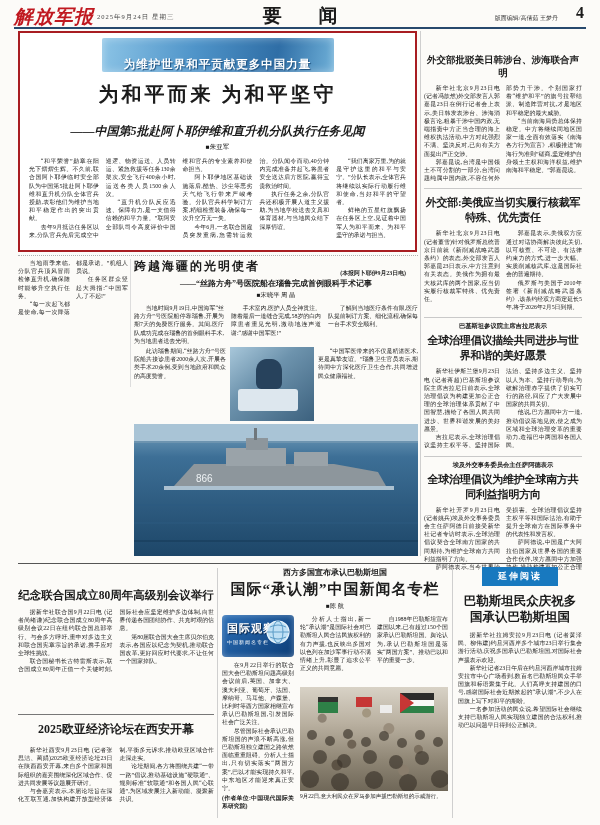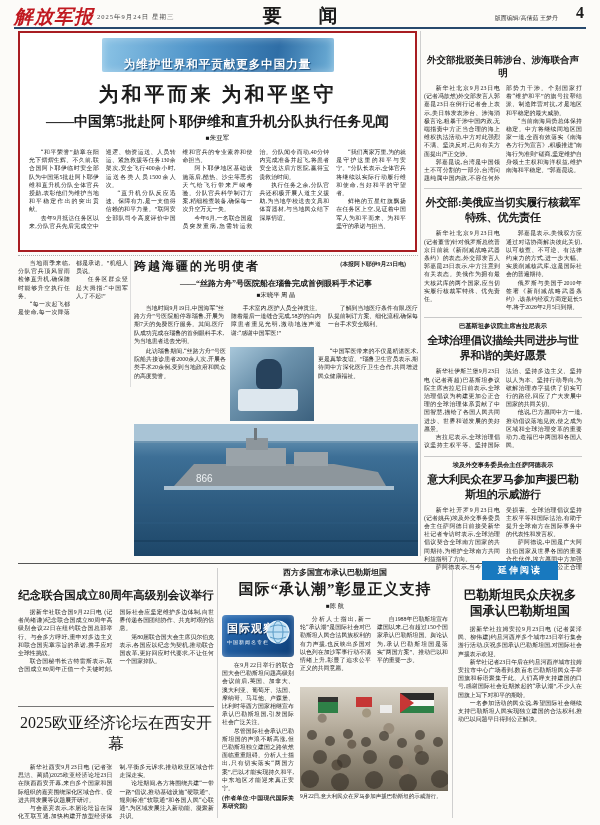--- a/index.html
+++ b/index.html
@@ -19,21 +19,21 @@
   .small p{margin:0;text-indent:2em;}
   .dateline{font-weight:bold;text-align:right;text-indent:0 !important;}
   
   .redbox{position:absolute;left:18px;top:31px;width:399px;height:221px;border:2.5px solid #a81d22;
           background:#fff;box-sizing:border-box;padding:5px 9px 4px 9px;}
   .banner{width:232px;height:34px;margin:0 auto;background:linear-gradient(100deg,#8cc4e6 0%,#4f94c9 40%,#2f6ea6 75%,#6fb0d8 100%);
           text-align:center;color:#fff;border-radius:2px;box-shadow:inset 0 0 8px rgba(255,255,255,.4);}
   .banner .t1{font-size:11.5px;font-weight:bold;padding-top:19px;text-shadow:1px 1px 1px #1c4f7d;letter-spacing:1px;}
   .banner .t2{font-size:7px;letter-spacing:3px;opacity:.95;font-family:Liberation Serif, serif;}
   .lead-headline{margin-top:9px;text-align:center;font-size:20px;font-weight:bold;letter-spacing:3px;}
-  .lead-subhead{margin-top:5px;text-align:center;font-size:14px;font-weight:bold;}
+  .lead-subhead{margin-top:15px;text-align:center;font-size:12px;font-weight:bold;font-style:italic;}
   .lead-byline{margin-top:3px;text-align:center;font-size:6.5px;}
   .lead-body{margin-top:5px;height:112px;column-count:5;column-gap:7px;overflow:hidden;}
   
   .rightcol{position:absolute;left:424px;top:31px;width:158px;height:524px;overflow:hidden;margin-top:17px;}
   .r-item{padding:4px 0 6px 0;}
   .r-item + .r-item{border-top:1px solid #c9c9c9;}
   .r-head-lg{font-size:9.5px;font-weight:bold;text-align:center;margin:2px 0 4px 0;}
   .r-head-md{font-size:11px;font-weight:bold;text-align:center;margin:2px 0 4px 0;letter-spacing:-.2px;}
   .r-kicker{font-size:6.3px;font-weight:bold;text-align:center;margin-bottom:2px;}
   .r-body{column-count:2;column-gap:6px;}
@@ -59,22 +59,22 @@
   .escort h3{margin:0;text-align:center;font-size:11.5px;line-height:14px;letter-spacing:2px;}
   .escort .body{margin-top:5px;}
   .escort .cap{margin-top:4px;}
   .escort .credit{text-align:right;font-weight:bold;margin-top:2px;font-size:5.9px;}
   
   .bottom-rule{position:absolute;left:18px;right:18px;top:563px;height:1px;background:#555;}
   .unblk{position:absolute;left:18px;top:570px;width:196px;}
   .un-head{font-size:11.5px;font-weight:bold;text-align:center;margin:18px 0 5px 0;}
   .un-body{column-count:2;column-gap:7px;height:120px;overflow:hidden;}
   .forum{position:absolute;left:18px;top:706px;width:196px;}
-  .forum-head{font-size:16px;font-weight:normal;text-align:center;border-top:1px solid #777;
-              border-bottom:0;padding:6px 0 4px 0;margin:0 0 4px 0;}
+  .forum-head{font-size:12px;font-weight:bold;text-align:center;border-top:1px solid #777;
+              border-bottom:0;padding:6px 0 4px 0;margin:8px 0 4px 0;}
   .forum-body{column-count:2;column-gap:7px;height:78px;overflow:hidden;}
   .dots{margin-top:4px;text-align:center;}
   .observe{position:absolute;left:222px;top:567px;width:226px;}
   .obs-kicker{font-size:8px;font-weight:bold;text-align:center;}
   .obs-head{font-size:15px;font-weight:bold;text-align:center;margin-top:2px;letter-spacing:1px;}
   .obs-byline{font-size:6.3px;text-align:center;margin:3px 0 4px 0;}
   .obs-flex{display:flex;gap:6px;}
   .obs-left{width:72px;}
   .badge-obs{width:72px;height:42px;background:linear-gradient(135deg,#2a6db5,#0d3e78);border-radius:4px;
              color:#fff;position:relative;margin-bottom:4px;box-shadow:inset 0 0 6px rgba(255,255,255,.35);}
@@ -89,21 +89,21 @@
        radial-gradient(circle at 35% 55%,#6e6354 0 4px,transparent 5px),
        radial-gradient(circle at 60% 40%,#998d7c 0 5px,transparent 6px),
        radial-gradient(circle at 80% 60%,#7a6f5f 0 4px,transparent 5px),
        radial-gradient(circle at 25% 75%,#5c5244 0 5px,transparent 6px),
        radial-gradient(circle at 70% 80%,#8a7e6d 0 5px,transparent 6px),
        radial-gradient(circle at 45% 25%,#a39781 0 4px,transparent 5px),
        linear-gradient(180deg,#d8d2c6 0%,#b9b0a0 35%,#8f8675 70%,#6f6758 100%);}
   .obs-caption{font-size:5.5px;line-height:7px;margin-top:2px;text-align:justify;}
   .attrib{font-weight:bold;text-indent:0 !important;margin-top:2px !important;}
   .extended{position:absolute;left:458px;top:561px;width:124px;}
-  .badge-ext{display:block;margin:0 auto;width:62px;background:#1879bf;color:#fff;font-size:9px;
+  .badge-ext{display:block;margin:6px auto;width:62px;background:#1879bf;color:#fff;font-size:9px;
              font-weight:bold;text-align:center;padding:3px 7px;letter-spacing:2px;}
   .ext-head{font-size:12.5px;font-weight:bold;text-align:center;line-height:16px;margin:7px 0 6px 0;}
   .ext-body{height:172px;overflow:hidden;}
 </style>
 </head>
 <body>
 
 <div class="page">
 
   <div class="masthead">解放军报</div>
@@ -157,21 +157,21 @@
       <div class="r-kicker">巴基斯坦参议院主席吉拉尼表示</div>
       <div class="r-head-md">全球治理倡议描绘共同进步与世界和谐的美好愿景</div>
       <div class="r-body small">
           <p>新华社伊斯兰堡9月23日电 (记者蒋超)巴基斯坦参议院主席吉拉尼日前表示,全球治理倡议为构建更加公正合理的全球治理体系贡献了中国智慧,描绘了各国人民共同进步、世界和谐发展的美好愿景。</p>
           <p>吉拉尼表示,全球治理倡议坚持主权平等、坚持国际法治、坚持多边主义、坚持以人为本、坚持行动导向,为破解治理赤字提供了切实可行的路径,回应了广大发展中国家的共同关切。</p>
           <p>他说,巴方愿同中方一道,推动倡议落地见效,使之成为区域和全球治理变革的重要动力,造福巴中两国和各国人民。</p>
         </div>
     </div>
     <div class="r-item">
       <div class="r-kicker">埃及外交事务委员会主任萨阿德表示</div>
-      <div class="r-head-md">意大利民众在罗马参加声援巴勒斯坦的示威游行</div>
+      <div class="r-head-md">全球治理倡议为维护全球南方共同利益指明方向</div>
       <div class="r-body small">
           <p>新华社开罗9月23日电 (记者姚兵)埃及外交事务委员会主任萨阿德日前接受新华社记者专访时表示,全球治理倡议契合全球南方国家的共同期待,为维护全球南方共同利益指明了方向。</p>
           <p>萨阿德表示,当今世界治理赤字凸显,霸权主义、单边主义抬头,发展中国家利益屡受损害。全球治理倡议坚持主权平等和国际法治,有助于提升全球南方在国际事务中的代表性和发言权。</p>
           <p>萨阿德说,中国是广大阿拉伯国家及世界各国的重要合作伙伴,埃方愿同中方加强协作,推动构建更加公正合理的全球治理体系,促进地区和平与发展。</p>
         </div>
     </div>
   </div>
 
   <div class="dotted-h" style="top:255px;"></div>
 
@@ -247,21 +247,21 @@
     <div class="forum-body small">
         <p>新华社西安9月23日电 (记者张思洁、蔺娟)2025欧亚经济论坛23日在陕西西安开幕,来自多个国家和国际组织的嘉宾围绕深化区域合作、促进共同发展等议题展开研讨。</p>
         <p>与会嘉宾表示,本届论坛旨在深化互联互通,加快构建开放型经济体制,平衡多元诉求,推动欧亚区域合作走深走实。</p>
         <p>论坛期间,各方将围绕共建“一带一路”倡议,推动基础设施“硬联通”、规则标准“软联通”和各国人民“心联通”,为区域发展注入新动能、凝聚新共识。</p>
       </div>
     <div class="dots"></div>
   </div>
 
   <div class="observe">
     <div class="obs-kicker">西方多国宣布承认巴勒斯坦国</div>
-    <div class="obs-head">国际“承认潮”彰显正义支持</div>
+    <div class="obs-head">国际“承认潮”中国新闻名专栏</div>
     <div class="obs-byline">■陈 航</div>
     <div class="obs-flex">
       <div class="obs-left">
         <div class="badge-obs">
           <div class="bt">国际观察</div>
           <div class="bs">中国新闻名专栏</div>
           <svg width="26" height="26" viewBox="0 0 26 26">
             <circle cx="13" cy="13" r="11" fill="#bfe0f5"></circle>
             <circle cx="13" cy="13" r="11" fill="none" stroke="#e8f4fb" stroke-width="1.2"></circle>
             <ellipse cx="13" cy="13" rx="5" ry="11" fill="none" stroke="#5c9cc7" stroke-width="1"></ellipse>

